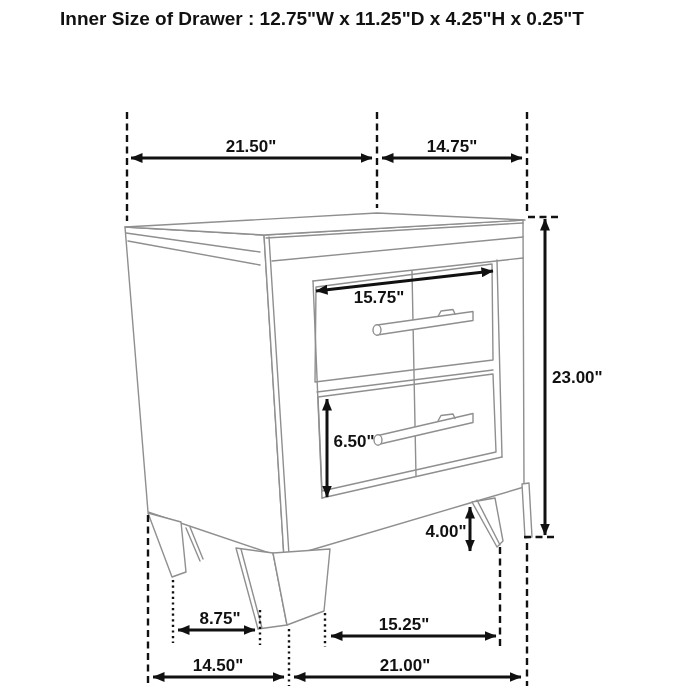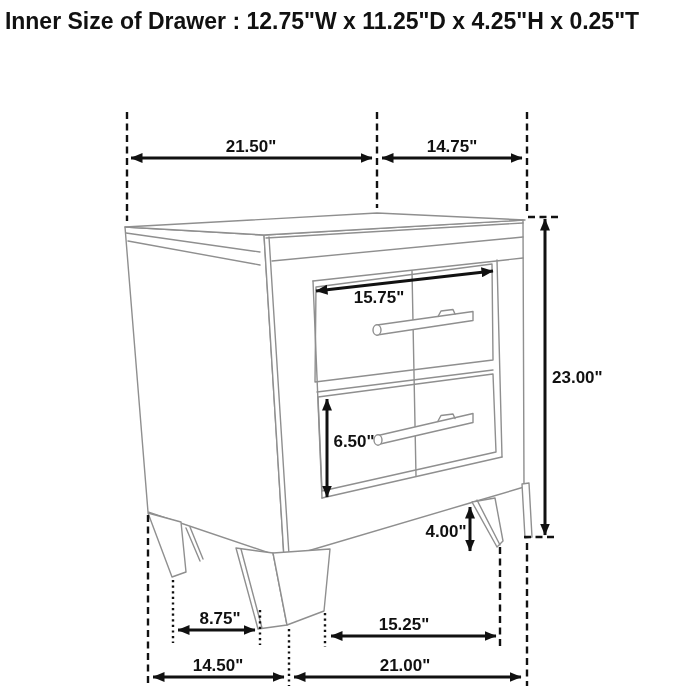--- a/index.html
+++ b/index.html
@@ -1,19 +1,19 @@
 <!DOCTYPE html>
 <html><head>
 <meta charset="utf-8">
 <style>
   html,body{margin:0;padding:0;background:#ffffff;}
   body{width:700px;height:700px;position:relative;overflow:hidden;
        font-family:"Liberation Sans",sans-serif;}
   .title{position:absolute;top:8px;left:322px;transform:translateX(-50%);
-         font-size:23px;font-weight:bold;color:#111;white-space:nowrap;}
+         font-size:19px;font-weight:bold;color:#111;white-space:nowrap;}
   svg{position:absolute;left:0;top:0;}
   .fl{stroke:#8f8f8f;stroke-width:1.4;fill:none;stroke-linejoin:round;stroke-linecap:round;}
   .face{fill:#ffffff;}
   .dim{stroke:#111111;stroke-width:3;fill:none;}
   .dash{stroke:#111111;stroke-width:2.4;fill:none;stroke-dasharray:7 4.5;}
   .dot{stroke:#111111;stroke-width:2.4;fill:none;stroke-dasharray:2.2 3.4;}
   .lbl{font-family:"Liberation Sans",sans-serif;font-size:17px;font-weight:bold;fill:#111111;}
 </style>
 </head>
 <body>

